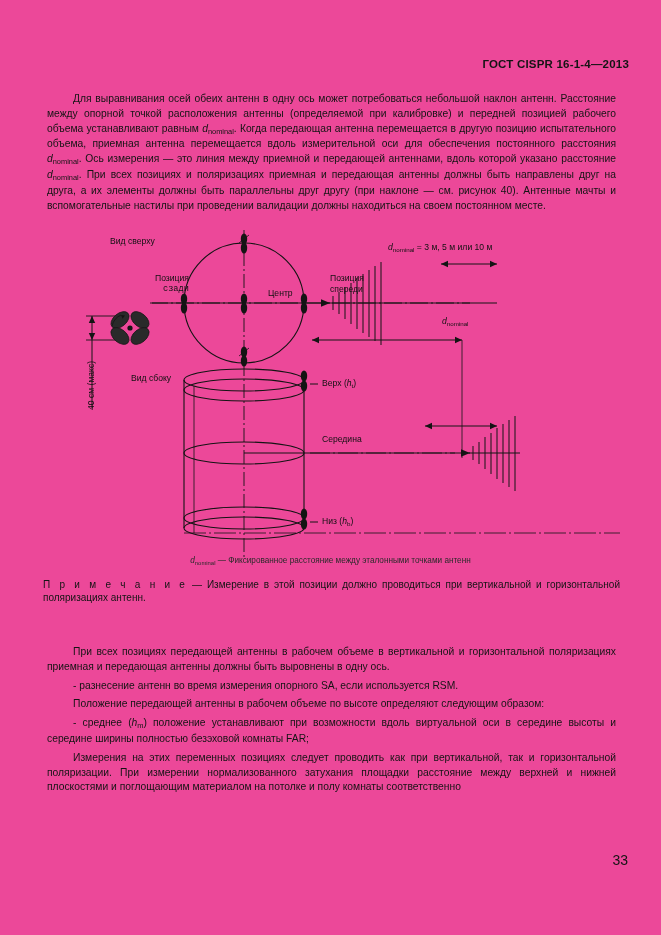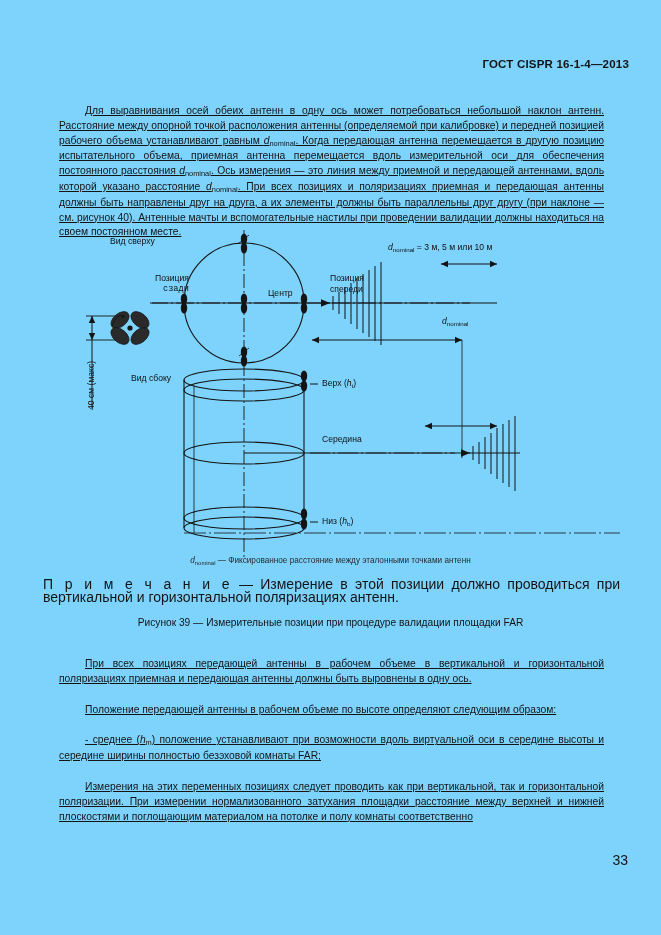--- a/index.html
+++ b/index.html
@@ -13,21 +13,21 @@
     position: relative;
     font-family: "Liberation Sans", sans-serif;
     color: #141414;
     overflow: hidden;
   }
   .page {
     position: absolute;
     left: 0; top: 0;
     width: 661px;
     height: 935px;
-    background: #7dd3fc;
+    background: #ec4899;
   }
   
   .header {
     position: absolute;
     right: 32px;
     top: 58px;
     font-size: 11.5px;
     font-weight: bold;
     letter-spacing: 0.2px;
     white-space: nowrap;
@@ -36,41 +36,40 @@
   .textblock {
     position: absolute;
     left: 43px;
     width: 577px;
     font-size: 10.3px;
     line-height: 14.8px;
     text-align: justify;
     text-justify: inter-word;
   }
   .textblock p {
-    margin: 16px;
+    margin: 4px;
     text-indent: 0;
-    text-decoration: underline;
   }
   .textblock p.ind { text-indent: 26px; }
   .para-top { top: 88px; }
   .para-bottom { top: 641px; }
   sub {
     font-size: 0.72em;
     vertical-align: baseline;
     position: relative;
     top: 0.28em;
   }
   i.var { font-style: italic; }
 
   .note {
     position: absolute;
     left: 43px;
     width: 577px;
     top: 578px;
-    font-size: 14px;
+    font-size: 10px;
     line-height: 13.4px;
     text-align: justify;
   }
   .note .lbl { letter-spacing: 2.2px; }
 
   .figcaption {
     position: absolute;
     left: 0;
     width: 661px;
     top: 617px;
@@ -314,28 +313,30 @@
 
   <div class="figkey">
     <i class="var">d</i><sub>nominal</sub> — Фиксированное расстояние между эталонными точками антенн
   </div>
 
   <div class="note">
     <span class="lbl">П р и м е ч а н и е</span>
     <span>—  Измерение в этой позиции должно проводиться при вертикальной и горизонтальной поляризациях антенн.</span>
   </div>
 
-  <div class="figcaption">Рисунок 39 — Измерительные позиции при процедуре валидации площадки FAR</div>
 
   <div class="textblock para-bottom">
     <p class="ind">
       При всех позициях передающей антенны в рабочем объеме в вертикальной и горизонтальной поляризациях
       приемная и передающая антенны должны быть выровнены в одну ось.
     </p>
     <p class="ind">
+      - разнесение антенн во время измерения опорного SA, если используется RSM.
+    </p>
+    <p class="ind">
       Положение передающей антенны в рабочем объеме по высоте определяют следующим образом:
     </p>
     <p class="ind">
       - среднее (<i class="var">h</i><sub>m</sub>) положение устанавливают при возможности вдоль виртуальной оси в середине высоты и середине ширины полностью безэховой комнаты FAR;
     </p>
     <p class="ind">
       Измерения на этих переменных позициях следует проводить как при вертикальной, так и горизонтальной поляризации. При измерении нормализованного затухания площадки расстояние между верхней и нижней плоскостями и поглощающим материалом на потолке и полу комнаты соответственно
     </p>
   </div>
 

